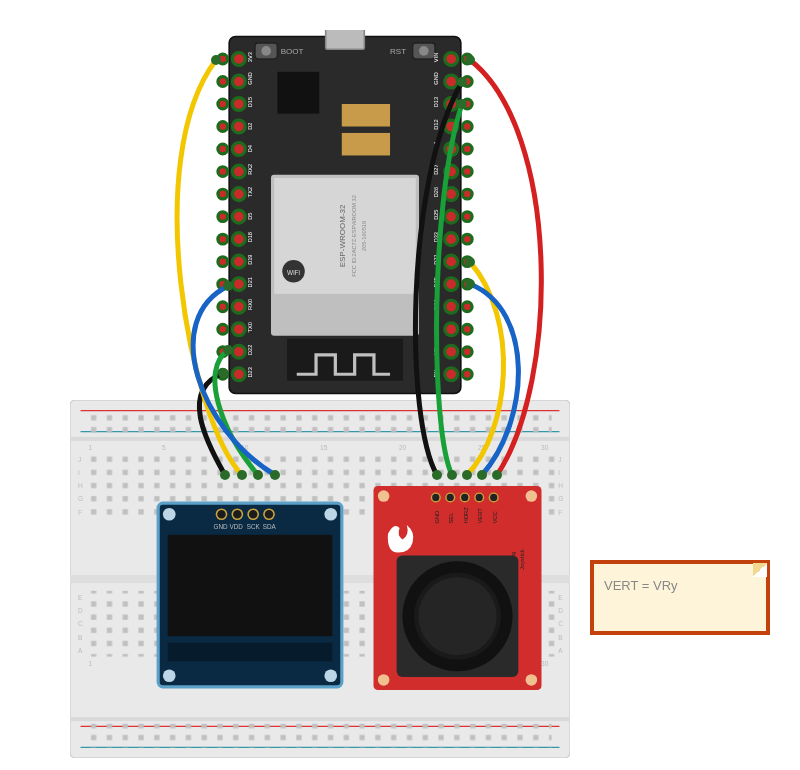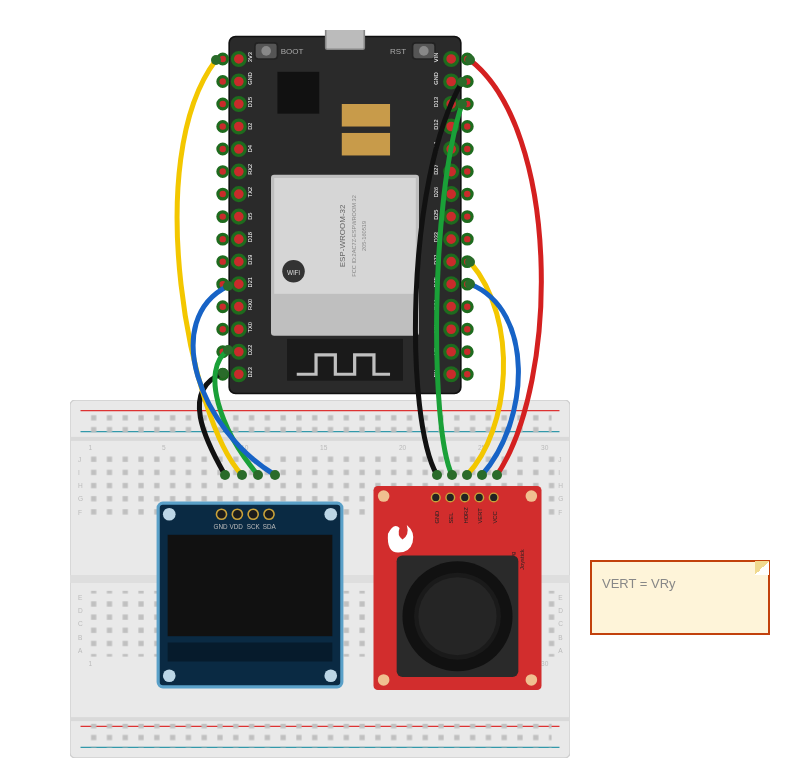--- a/index.html
+++ b/index.html
@@ -19,21 +19,21 @@
     height: 770px;
   }
   
   .note {
     position: absolute;
     right: 30px;
     top: 560px;
     width: 180px;
     height: 75px;
     background: #fef4d9;
-    border: 2px solid #c2410c;
+    border: 4px solid #c2410c;
     color: #888;
     font-size: 13px;
     padding: 12px 10px;
     box-sizing: border-box;
     line-height: 1.5;
   }
   .note::after {
     content: "";
     position: absolute;
     top: -1px;

